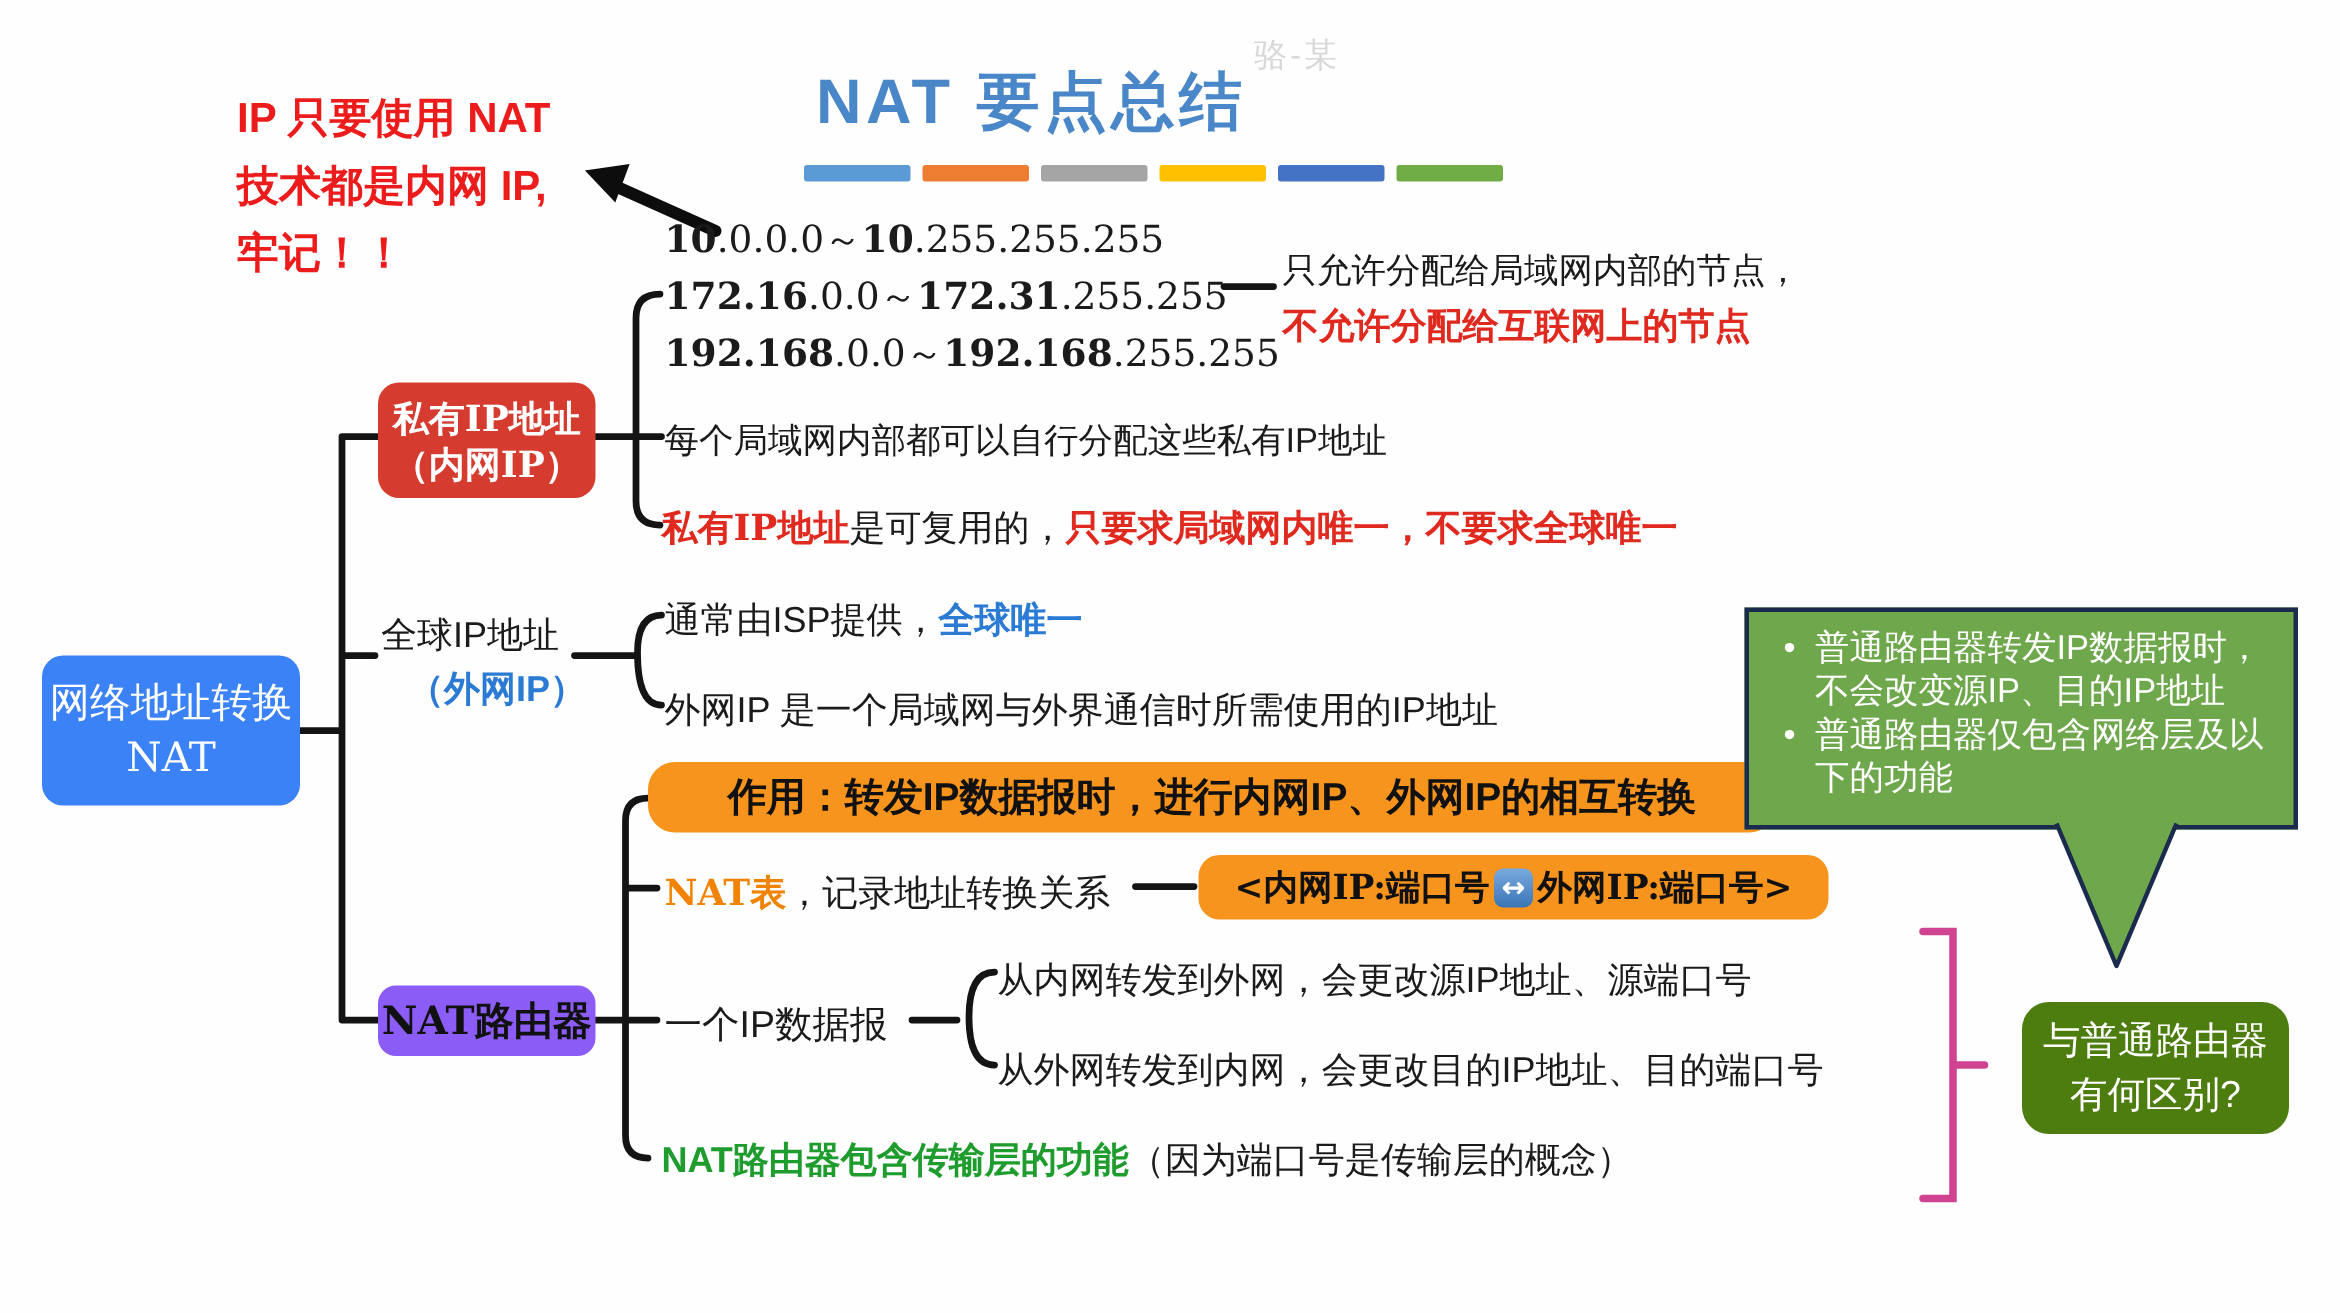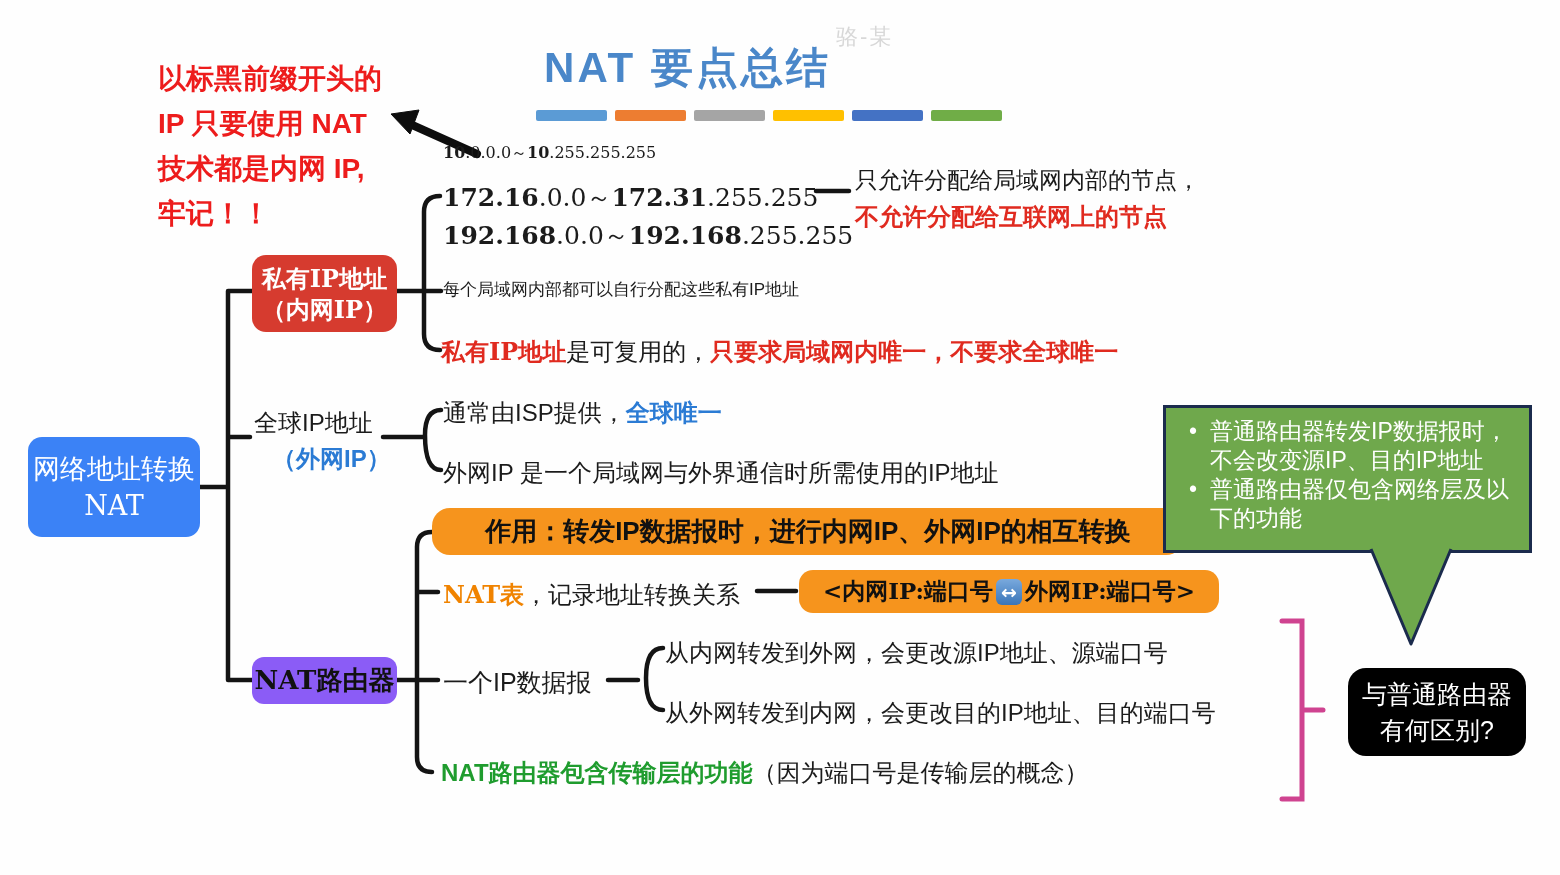--- a/index.html
+++ b/index.html
@@ -35,21 +35,21 @@
   .tealbox{left:28px;top:437px;width:172px;height:100px;background:#3b82f6;color:#fff;
            font-size:27px;font-family:"DejaVu Serif","Liberation Serif",serif;line-height:37px;}
   .fnbox{left:432px;top:508px;width:752px;height:47px;background:#f6941d;color:#111;
          font-weight:bold;font-size:26px;border-radius:18px;flex-direction:row;}
   .mapbox{left:799px;top:570px;width:420px;height:43px;background:#f6941d;color:#111;
           font-weight:bold;font-size:23px;border-radius:14px;flex-direction:row;
           font-family:"DejaVu Serif","Liberation Serif",serif;}
   .routerbox{left:252px;top:657px;width:145px;height:47px;background:#8b5cf6;color:#111;
              font-weight:bold;font-size:26px;border-radius:12px;
              font-family:"DejaVu Serif","Liberation Serif",serif;}
-  .pinkbox{left:1348px;top:668px;width:178px;height:88px;background:#000000;color:#fff;
+  .pinkbox{left:1348px;top:668px;width:178px;height:88px;background:#4d7c0f;color:#fff;
            font-size:25px;border-radius:18px;line-height:36px;}
   .arrow-ico{display:inline-flex;align-items:center;justify-content:center;width:26px;height:26px;
              margin:0 3px;border-radius:6px;vertical-align:-4px;
              background:linear-gradient(#79a9dd,#3a75b8);color:#fff;font-size:19px;font-weight:bold;
              font-family:"DejaVu Sans",sans-serif;}
   
   .callout{left:1163px;top:405px;width:369px;height:148px;background:#6fa84c;
            border:3px solid #1b2b4d;box-sizing:border-box;color:#fff;font-size:23px;
            padding:9px 8px 0 10px;line-height:29px;}
   .callout .row{display:flex;}
@@ -89,50 +89,49 @@
 <div class="abs content bars">
   <span class="bar1"></span>
   <span class="bar2"></span>
   <span class="bar3"></span>
   <span class="bar4"></span>
   <span class="bar5"></span>
   <span class="bar6"></span>
 </div>
 
 <div class="abs content note">
-  <div>以标黑前缀开头的</div>
   <div>IP 只要使用 NAT</div>
   <div>技术都是内网 IP,</div>
   <div>牢记！！</div>
 </div>
 
 <div class="abs content node tealbox">
   <div>网络地址转换</div>
   <div>NAT</div>
 </div>
 
 <div class="abs content node redbox">
   <div>私有IP地址</div>
   <div>（内网IP）</div>
 </div>
 
-<div class="abs content t serif" style="left:443px;top:143px;font-size:16px;">
+<div class="abs content t serif" style="left:443px;top:143px;font-size:25px;">
   <span class="b">10</span><span>.0.0.0～</span><span class="b">10</span><span>.255.255.255</span>
 </div>
 <div class="abs content t serif" style="left:443px;top:181px;font-size:25px;">
   <span class="b">172.16</span><span>.0.0～</span><span class="b">172.31</span><span>.255.255</span>
 </div>
 <div class="abs content t serif" style="left:443px;top:219px;font-size:25px;">
   <span class="b">192.168</span><span>.0.0～</span><span class="b">192.168</span><span>.255.255</span>
 </div>
 
 <div class="abs content t" style="left:855px;top:165px;font-size:23px;">只允许分配给局域网内部的节点，</div>
 <div class="abs content t b red" style="left:855px;top:201px;font-size:24px;">不允许分配给互联网上的节点</div>
 
-<div class="abs content t" style="left:443px;top:278px;font-size:17px;text-align:center;">每个局域网内部都可以自行分配这些私有IP地址</div>
+<div class="abs content t" style="left:443px;top:278px;font-size:23px;text-align:center;">每个局域网内部都可以自行分配这些私有IP地址</div>
 
 <div class="abs content t" style="left:441px;top:336px;">
   <span class="serif b red">私有IP地址</span><span>是可复用的，</span><span class="b red">只要求局域网内唯一，不要求全球唯一</span>
 </div>
 
 <div class="abs content t" style="left:254px;top:407px;">全球IP地址</div>
 <div class="abs content t b blue" style="left:272px;top:443px;text-align:right;">（外网IP）</div>
 
 <div class="abs content t" style="left:443px;top:397px;">
   <span>通常由ISP提供，</span><span class="b blue">全球唯一</span>

